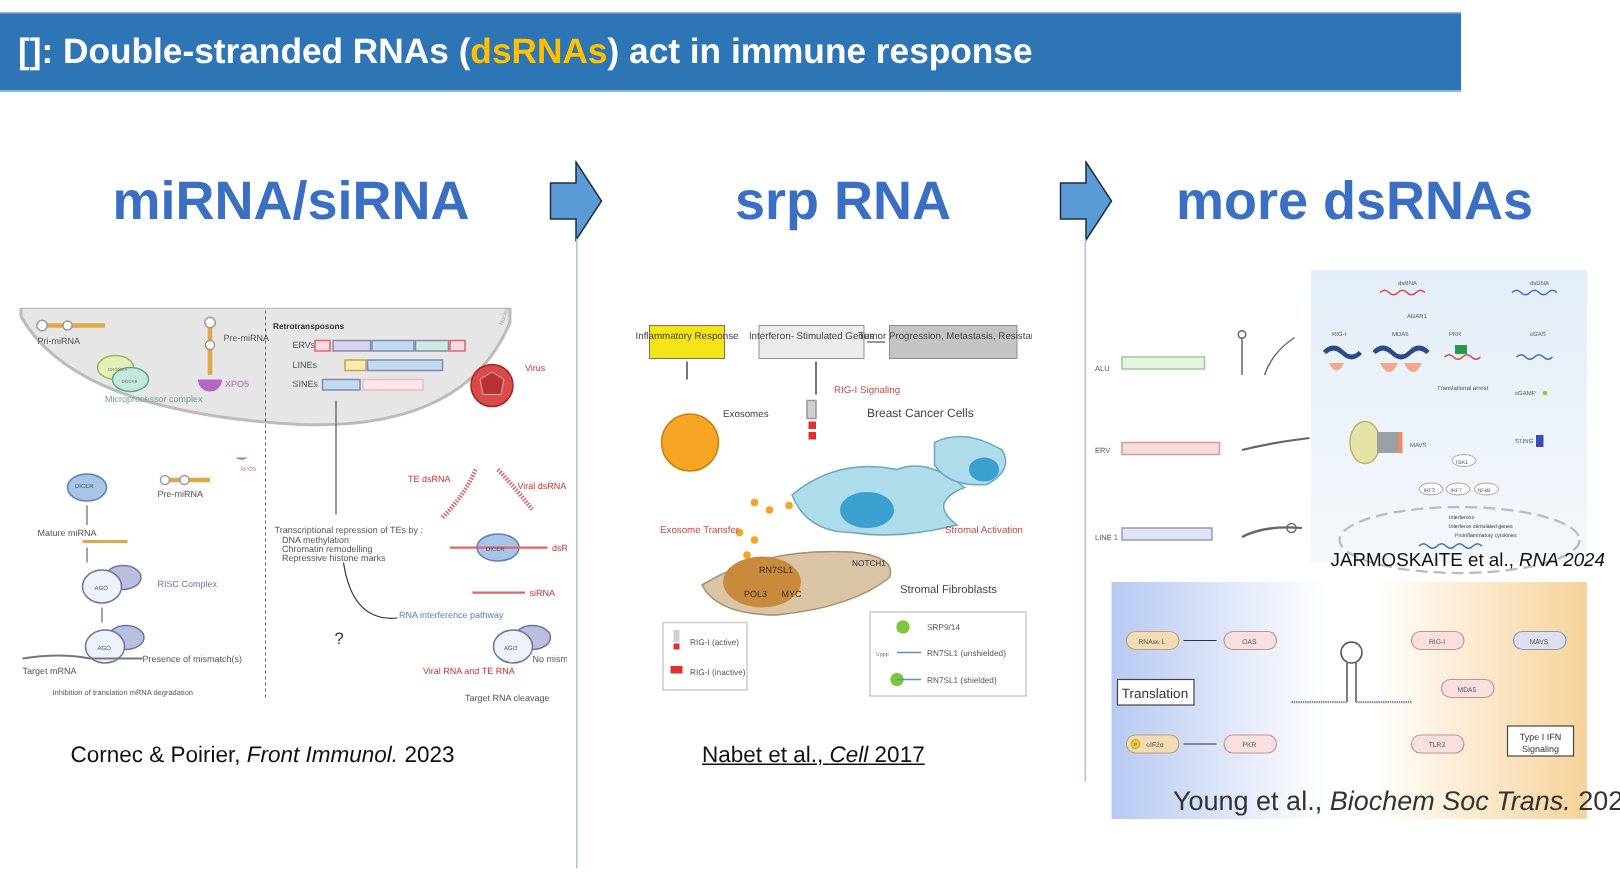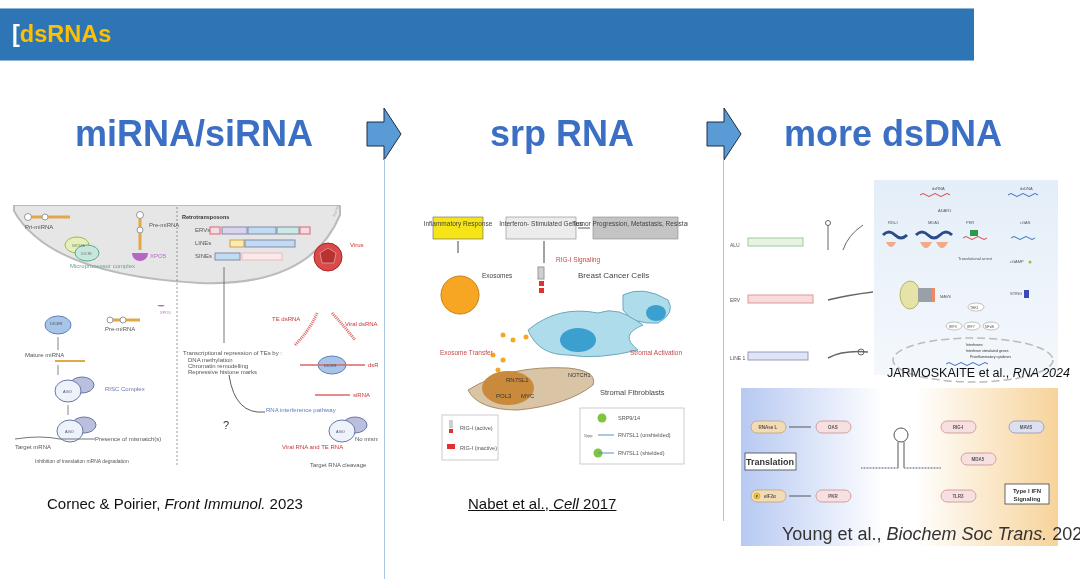--- a/index.html
+++ b/index.html
@@ -25,26 +25,28 @@
   .cite { position: absolute; font-size: 15px; color: #111; white-space: nowrap; text-align: center; }
   .cite i { font-style: italic; }
   .small { font-size: 6px; fill: #555; font-family: "Liberation Sans", sans-serif; }
   svg text { font-family: "Liberation Sans", sans-serif; }
 </style>
 </head>
 <body>
 
 <div class="title-bar">
   <span>[</span>
+    <span>]: Double-stranded RNAs (</span>
     <span class="hl">dsRNAs</span>
+    <span>) act in immune response</span>
 </div>
 
 <div class="section-title" style="left:75px;">miRNA/siRNA</div>
 <div class="section-title" style="left:490px;">srp RNA</div>
-<div class="section-title" style="left:784px;">more dsDNA</div>
+<div class="section-title" style="left:784px;">more dsRNAs</div>
 
 <svg class="arrow" style="left:366px;" viewBox="0 0 36 54">
   <polygon points="1,15 18,15 18,1 35,27 18,53 18,39 1,39" fill="#5b9bd5" stroke="#1f2d44" stroke-width="1"></polygon>
 </svg>
 <svg class="arrow" style="left:706px;" viewBox="0 0 36 54">
   <polygon points="1,15 18,15 18,1 35,27 18,53 18,39 1,39" fill="#5b9bd5" stroke="#1f2d44" stroke-width="1"></polygon>
 </svg>
 
 <div class="divider" style="left:384px; height:420px;"></div>
 <div class="divider" style="left:723px; height:362px;"></div>
@@ -286,21 +288,21 @@
     <text x="238" y="166" style="font-size:3.5px;fill:#333">Interferons</text>
     <text x="238" y="172" style="font-size:3.5px;fill:#333">Interferon stimulated genes</text>
     <text x="242" y="178" style="font-size:3.5px;fill:#333">Proinflammatory cytokines</text>
     <path d="M 218 184 q 3 -3 6 0 t 6 0 t 6 0 t 6 0 t 6 0 t 6 0 t 6 0" stroke="#3a6fc4" fill="none" stroke-width="1"></path>
   </svg>
 </div>
 <div class="cite" style="left:887px; top:366px; font-size:12.5px;">
   <span>JARMOSKAITE et al., </span><i>RNA 2024</i>
 </div>
 
-<div class="fig" style="left:741px; top:388px; width:317px; height:158px; background: linear-gradient(90deg, #b7c9f2 0%, #ffffff 45%, #ffffff 55%, #f7d39a 100%); font-weight: bold;">
+<div class="fig" style="left:741px; top:388px; width:317px; height:158px; background: linear-gradient(90deg, #b7c9f2 0%, #ffffff 45%, #ffffff 55%, #f7d39a 100%);">
   <svg width="317" height="158" viewBox="0 0 317 158">
     <rect x="10" y="33" width="35" height="12" rx="6" fill="#f3dcb5" stroke="#c0a27a" stroke-width="0.8"></rect>
     <text x="27" y="41" text-anchor="middle" style="font-size:4.5px;fill:#555">RNAse L</text>
     <line x1="70" y1="39" x2="48" y2="39" stroke="#333" stroke-width="0.8"></line>
     <rect x="75" y="33" width="35" height="12" rx="6" fill="#f9e0e0" stroke="#c79090" stroke-width="0.8"></rect>
     <text x="92" y="41" text-anchor="middle" style="font-size:4.5px;fill:#555">OAS</text>
 
     <rect x="4" y="65" width="51" height="17" fill="#fff" stroke="#444" stroke-width="0.8"></rect>
     <text x="29" y="77" text-anchor="middle" style="font-size:9px;fill:#333">Translation</text>
 

